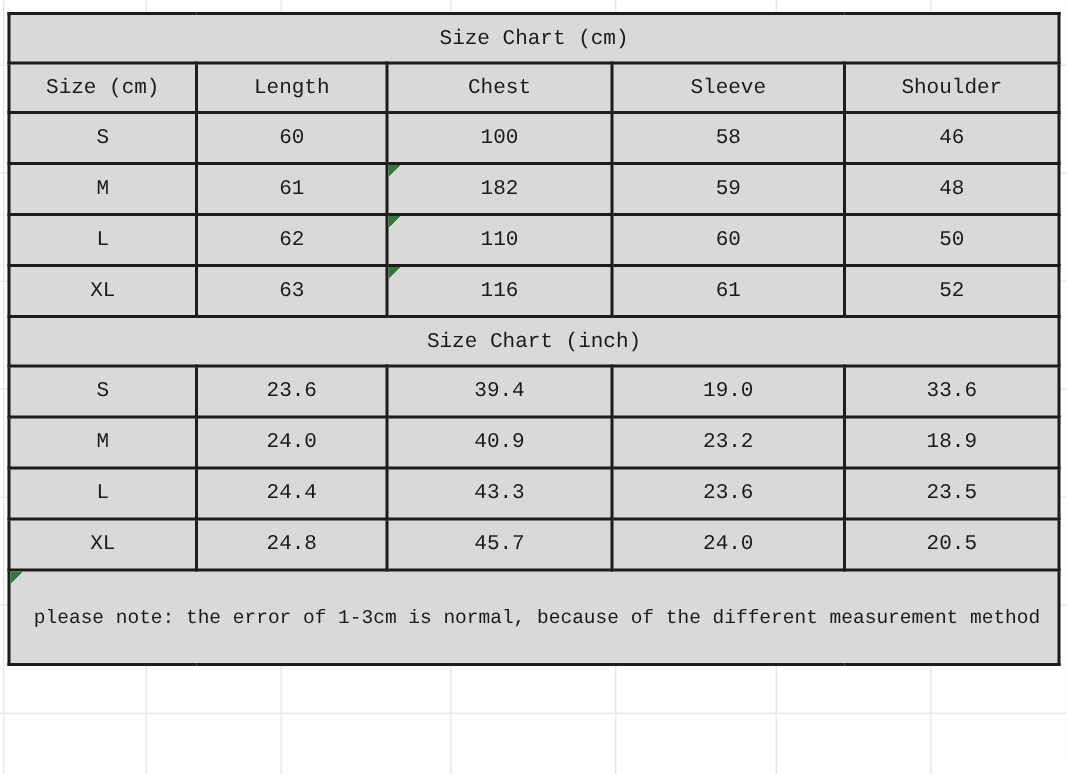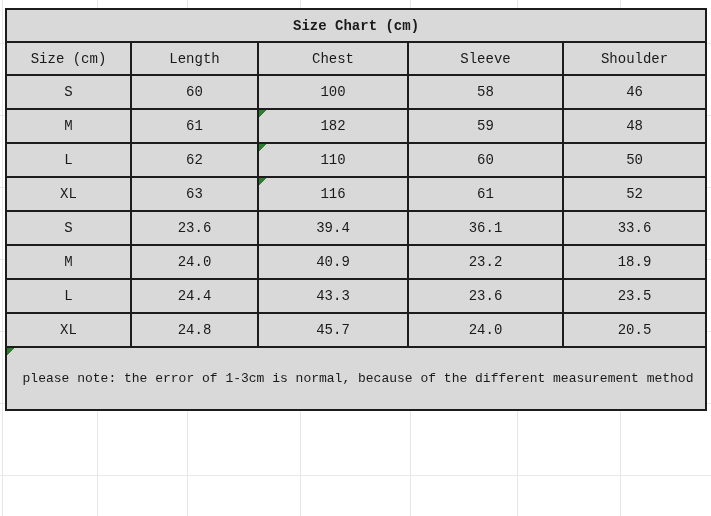--- a/index.html
+++ b/index.html
@@ -26,21 +26,21 @@
     border:2px solid #1c1c1c;
     text-align:center;
     vertical-align:middle;
     font-size:14px;
     font-weight:normal;
     padding:0;
     position:relative;
     overflow:hidden;
     white-space:nowrap;
   }
-  tr.r-title td{height:31px;font-weight:bold;}
+  tr.r-title td{height:31px;}
   tr.r-head th{height:31px;}
   tr.r-data td{height:32px;}
   tr.r-note td{
     height:61px;
     text-align:center;
     font-size:13px;
     padding-left:4px;
   }
   .err-tri{
     position:absolute;top:0;left:0;
@@ -118,25 +118,30 @@
       <td><span>50</span></td>
     </tr>
     <tr class="r-data">
       <td><span>XL</span></td>
       <td><span>63</span></td>
       <td><span class="err-tri"></span><span>116</span></td>
       <td><span>61</span></td>
       <td><span>52</span></td>
     </tr>
 
+    <tr class="r-title">
+      <td colspan="5">
+        <span>Size Chart (inch)</span>
+      </td>
+    </tr>
     <tr class="r-data">
       <td><span>S</span></td>
       <td><span>23.6</span></td>
       <td><span>39.4</span></td>
-      <td><span>36.1</span></td>
+      <td><span>19.0</span></td>
       <td><span>33.6</span></td>
     </tr>
     <tr class="r-data">
       <td><span>M</span></td>
       <td><span>24.0</span></td>
       <td><span>40.9</span></td>
       <td><span>23.2</span></td>
       <td><span>18.9</span></td>
     </tr>
     <tr class="r-data">

